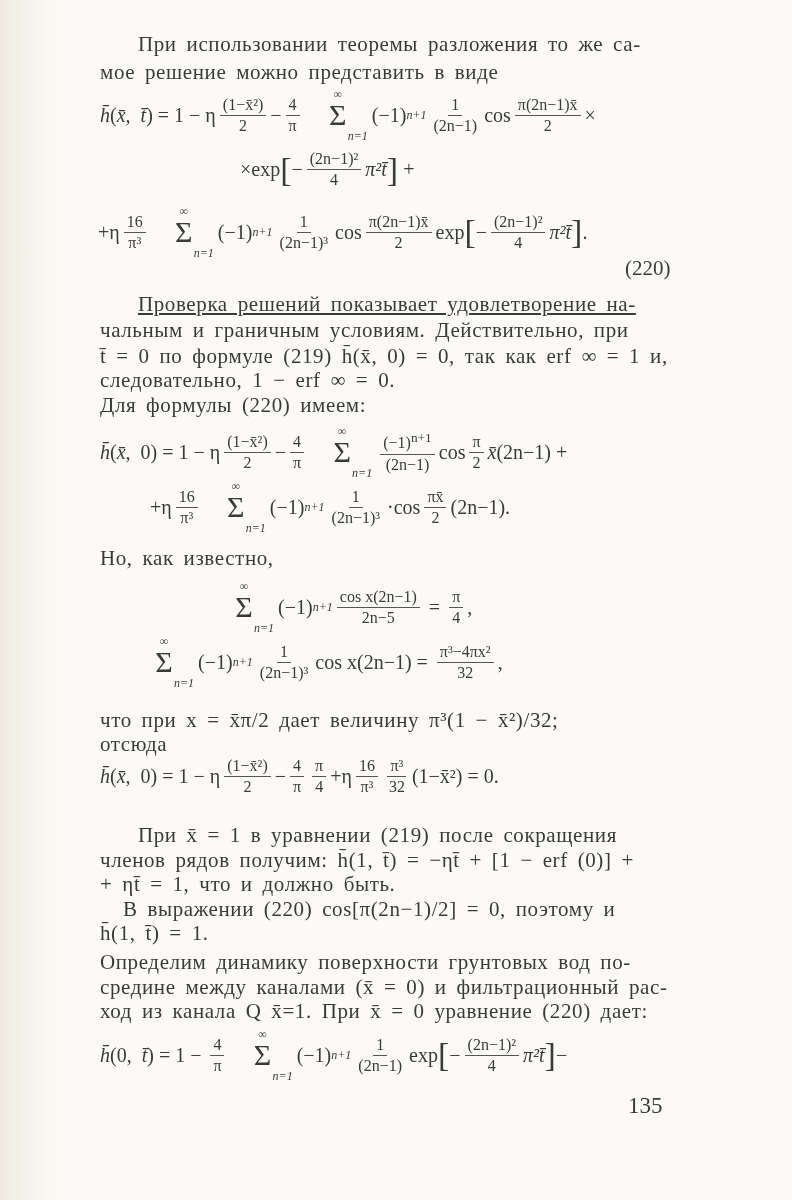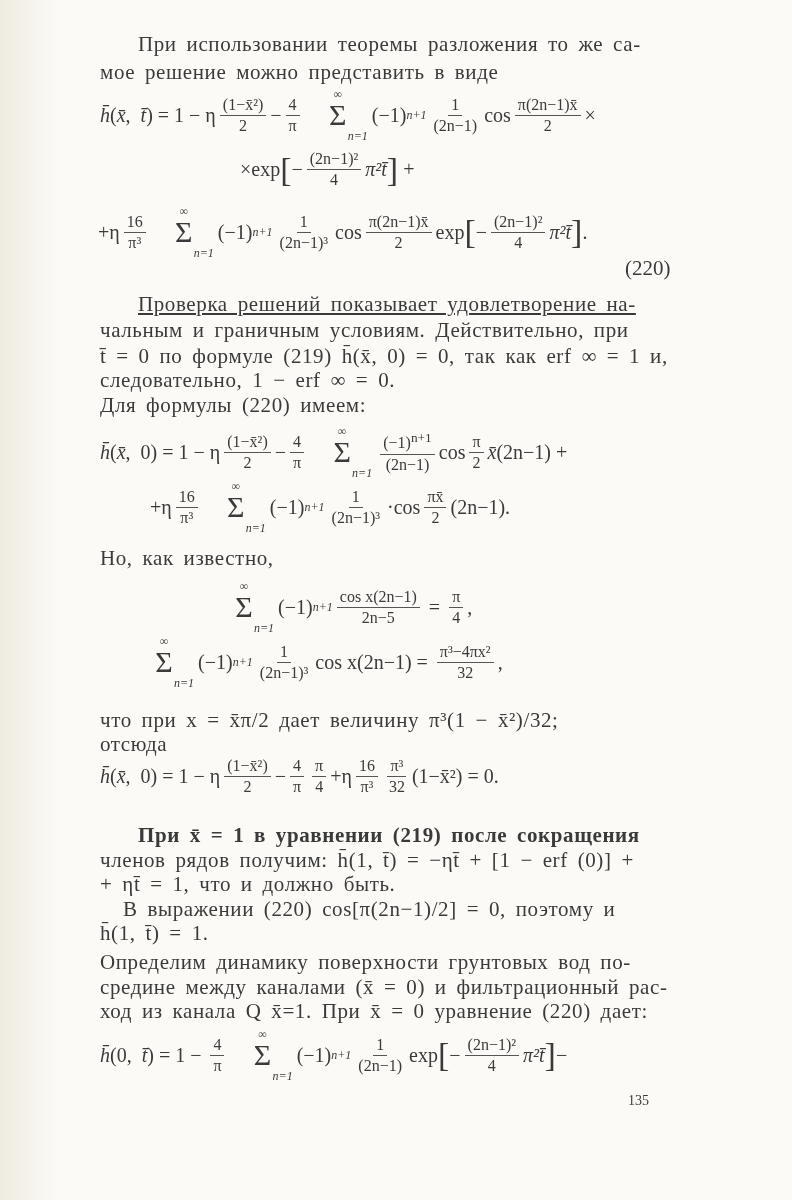--- a/index.html
+++ b/index.html
@@ -25,21 +25,21 @@
   .frac { display:inline-flex; flex-direction:column; align-items:center; vertical-align:middle; margin:0 4px; font-size:16px; }
   .frac .num { padding:0 3px 1px; border-bottom:1px solid #555; }
   .frac .den { padding:1px 3px 0; }
   .sum { display:inline-flex; flex-direction:column; align-items:center; vertical-align:middle; margin:0 4px; line-height:1; }
   .sum .top { font-size:12px; }
   .sum .sig { font-size:30px; }
   .sum .bot { font-size:12px; font-style:italic;margin-left:40px; }
   .sup { font-size:12px; vertical-align:super; }
   .br { font-size:34px; font-weight:lighter; }
   .eqno { position:absolute; font-size:21px; }
-  .pageno { position:absolute; font-size:14px;text-align:center; }
+  .pageno { position:absolute; font-size:23px;text-align:center; }
 </style>
 </head>
 <body>
 
 <div class="page-shadow"></div>
 
 <div class="line" style="left:138px;top:32px;">При использовании теоремы разложения то же са-</div>
 <div class="line" style="left:100px;top:60px;">мое решение можно представить в виде</div>
 
 <div class="math" style="left:100px;top:88px;">
@@ -268,21 +268,21 @@
       <span class="den">π³</span>
     </span>
   <span class="frac">
       <span class="num">π³</span>
       <span class="den">32</span>
     </span>
   <span>(1−x̄²)</span>
     <span>&nbsp;=&nbsp;0.</span>
 </div>
 
-<div class="line" style="left:138px;top:823px;font-weight:bold;">При x̄ = 1 в уравнении (219) после сокращения</div>
+<div class="line" style="left:138px;top:823px;">При x̄ = 1 в уравнении (219) после сокращения</div>
 <div class="line" style="left:100px;top:848px;">членов рядов получим: h̄(1, t̄) = −ηt̄ + [1 − erf (0)] +</div>
 <div class="line" style="left:100px;top:872px;">+ ηt̄ = 1, что и должно быть.</div>
 <div class="line" style="left:123px;top:897px;">В выражении (220) cos[π(2n−1)/2] = 0, поэтому и</div>
 <div class="line" style="left:100px;top:921px;">h̄(1, t̄) = 1.</div>
 
 <div class="line" style="left:100px;top:950px;">Определим динамику поверхности грунтовых вод по-</div>
 <div class="line" style="left:100px;top:975px;">средине между каналами (x̄ = 0) и фильтрационный рас-</div>
 <div class="line" style="left:100px;top:999px;">ход из канала Q x̄=1. При x̄ = 0 уравнение (220) дает:</div>
 
 <div class="math" style="left:100px;top:1028px;">

